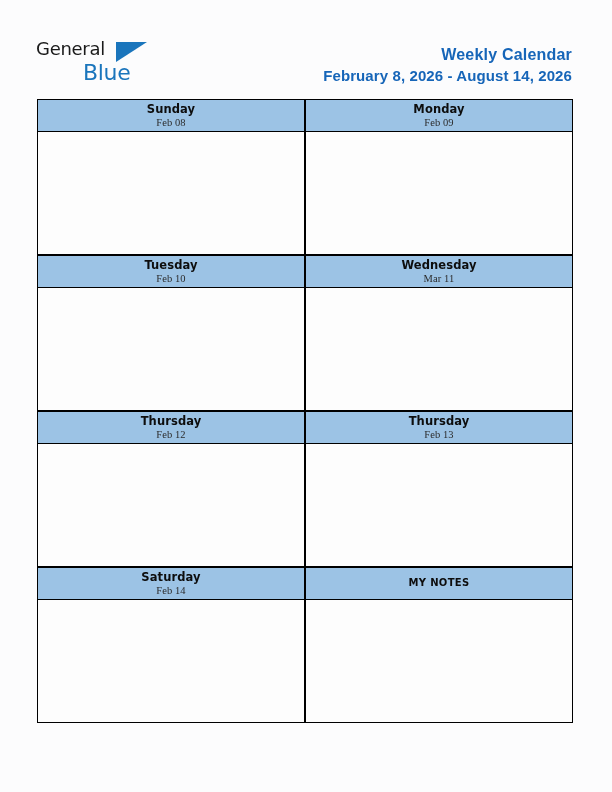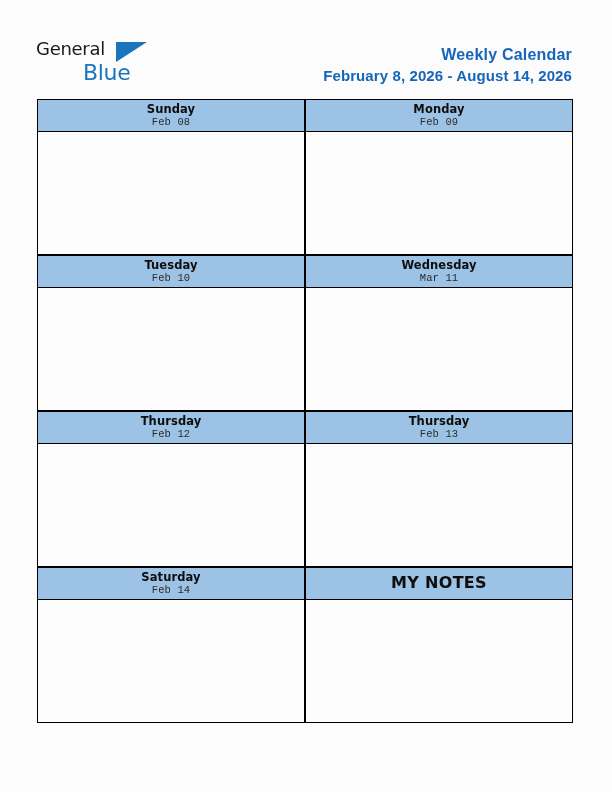--- a/index.html
+++ b/index.html
@@ -121,26 +121,26 @@
     font-size: 11.5px;
     font-weight: bold;
     color: #0d0d0d;
     font-family: "DejaVu Sans", sans-serif;
     letter-spacing: 0.1px;
   }
   .day-date {
     font-size: 10.5px;
     font-weight: 400;
     color: #2b2b2b;
-    font-family: Liberation Mono, monospace;
+    font-family: Liberation Serif, serif;
     margin-top: 2px;
     letter-spacing: 0.1px;
   }
   .notes-label {
-    font-size: 16px;
+    font-size: 10px;
     font-weight: bold;
     color: #0d0d0d;
     font-family: "DejaVu Sans", sans-serif;
     letter-spacing: 0.3px;
   }
 
   .cell-body {
     height: 124px;
     background: #fdfdfd;
     border: 1.4px solid #000000;

